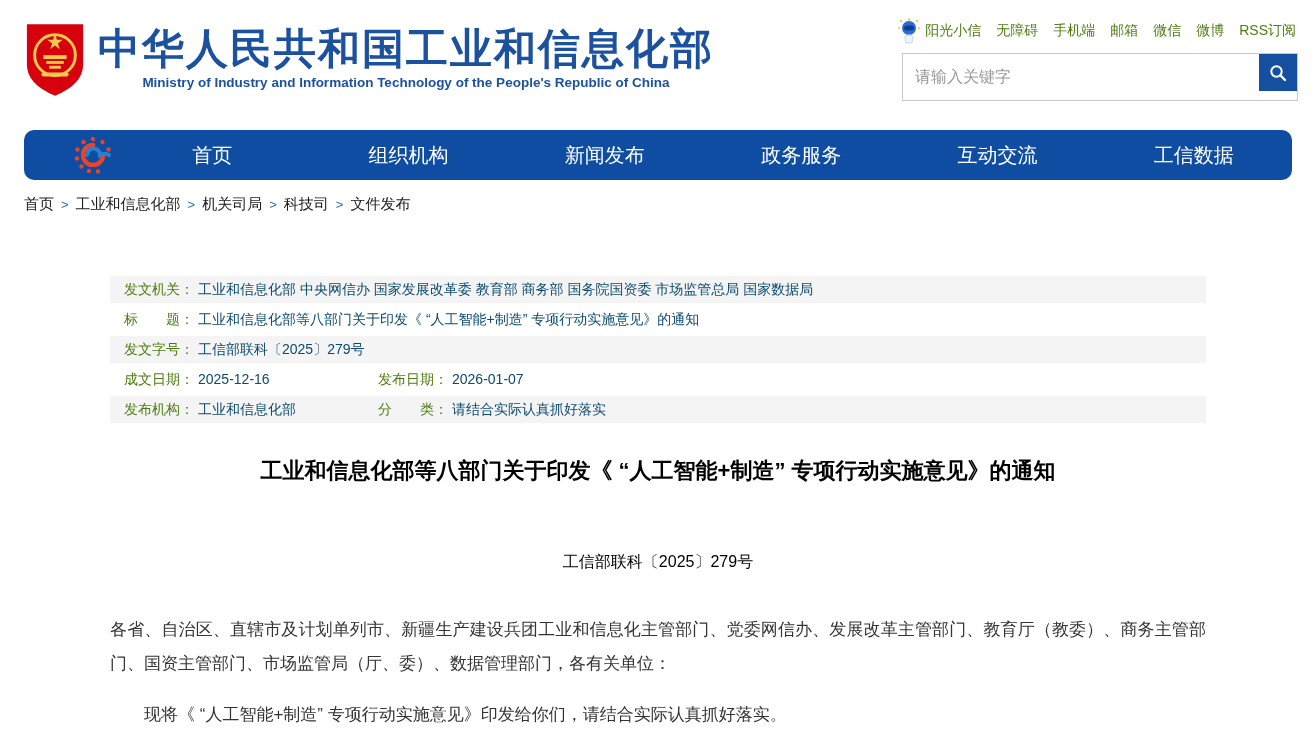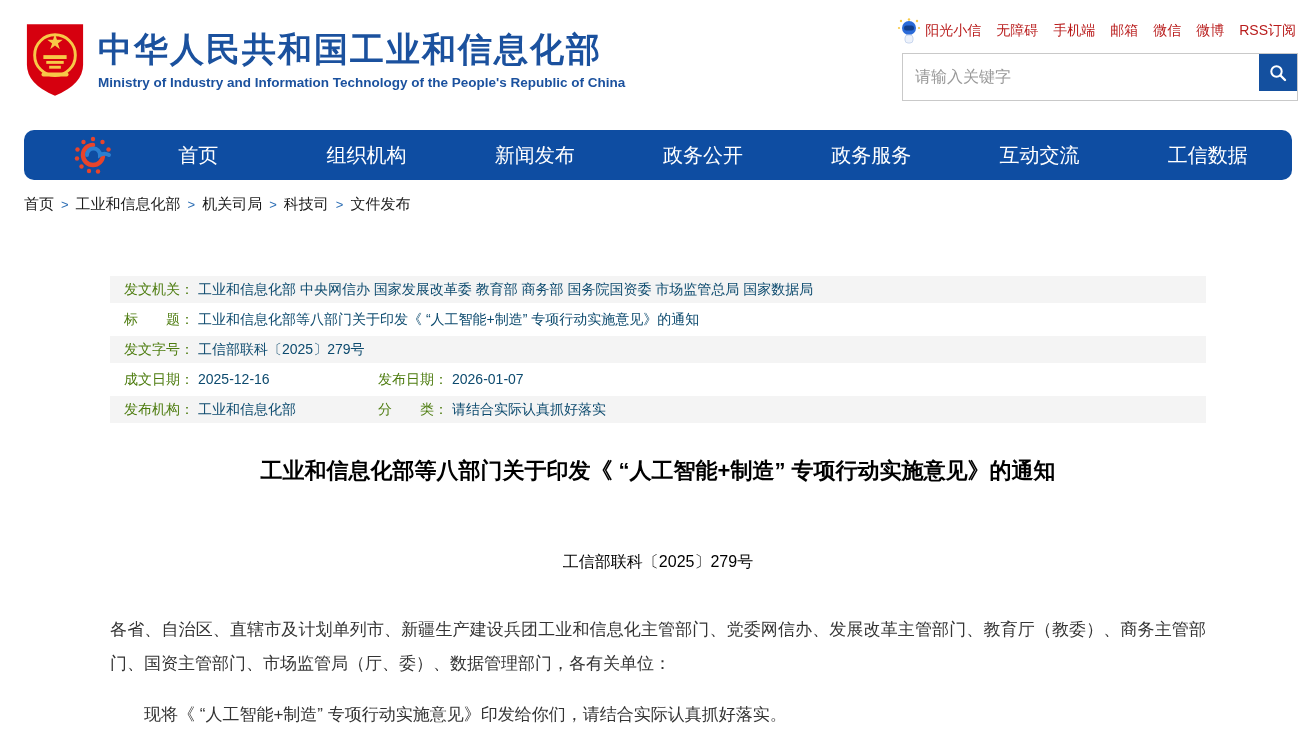--- a/index.html
+++ b/index.html
@@ -7,25 +7,25 @@
   body {
     width:1316px; height:747px; overflow:hidden; position:relative;
     font-family:"Liberation Sans","DejaVu Sans",sans-serif;
     color:#333;
   }
   
   .header { position:relative; height:120px; background:#fff; }
   .brand { position:absolute; left:24px; top:20px; display:flex; align-items:center; }
   .emblem { width:62px; height:78px; flex:0 0 auto; }
   .brand-text { margin-left:12px; }
-  .site-title { font-size:34px; font-weight:bold; color:#1B519E; letter-spacing:2px; line-height:40px; }
+  .site-title { font-size:42px; font-weight:bold; color:#1B519E; letter-spacing:2px; line-height:40px; }
   .site-subtitle { margin-top:6px; font-size:13.5px; font-weight:bold; color:#1B519E;text-align:center; }
   .topbar { position:absolute; right:20px; top:18px; display:flex; align-items:center; gap:15px;
             font-size:14px; color:#222; white-space:nowrap; }
-  .topbar a { color:#b91c1c; text-decoration:none; cursor:pointer; }
+  .topbar a { color:#4d7c0f; text-decoration:none; cursor:pointer; }
   .mascot-link { display:flex; align-items:center; gap:4px; }
   .mascot { width:24px; height:26px; }
   
   .searchbox { position:absolute; right:18px; top:53px; width:396px; height:48px;
                border:1px solid #c9c9c9; display:flex; background:#fff; }
   .searchbox input { flex:1; border:none; outline:none; padding:0 12px; font-size:16px; color:#333;
                      font-family:inherit; }
   .searchbox input::placeholder { color:#999; }
   .search-btn { width:38px; height:37px; background:#14509F; border:none; cursor:pointer;
                 display:flex; align-items:center; justify-content:center; }
@@ -119,21 +119,20 @@
         <circle cx="17" cy="37" r="2.2"></circle>
         <circle cx="26" cy="37.5" r="2.2"></circle>
     </g>
     <path d="M21 11 a10 10 0 1 0 10 10" fill="none" stroke="#E8442A" stroke-width="4.5" stroke-linecap="round"></path>
     <path d="M15 21 a6.5 6.5 0 1 1 13 0 a9 9 0 0 1 9 0" fill="none" stroke="#2B7FD0" stroke-width="4" stroke-linecap="round"></path>
   </svg>
   <ul class="nav-items">
     <li>首页</li>
     <li>组织机构</li>
     <li>新闻发布</li>
-    <li>政务公开</li>
     <li>政务服务</li>
     <li>互动交流</li>
     <li>工信数据</li>
   </ul>
 </div>
 
 <div class="breadcrumb" style="margin-top:75px;">
   <a class="crumb">首页</a><span class="sep">&gt;</span><a class="crumb">工业和信息化部</a><span class="sep">&gt;</span><a class="crumb">机关司局</a><span class="sep">&gt;</span><a class="crumb">科技司</a><span class="sep">&gt;</span><a class="crumb">文件发布</a>
 </div>
 

